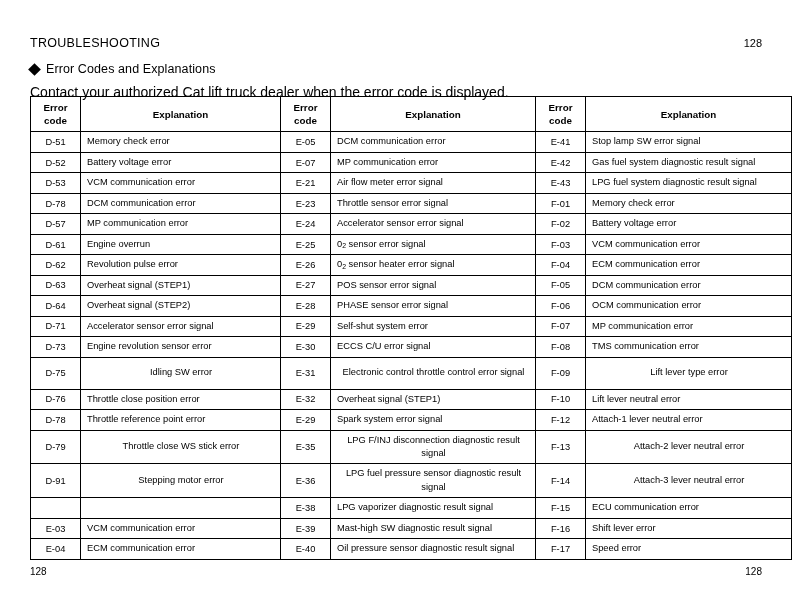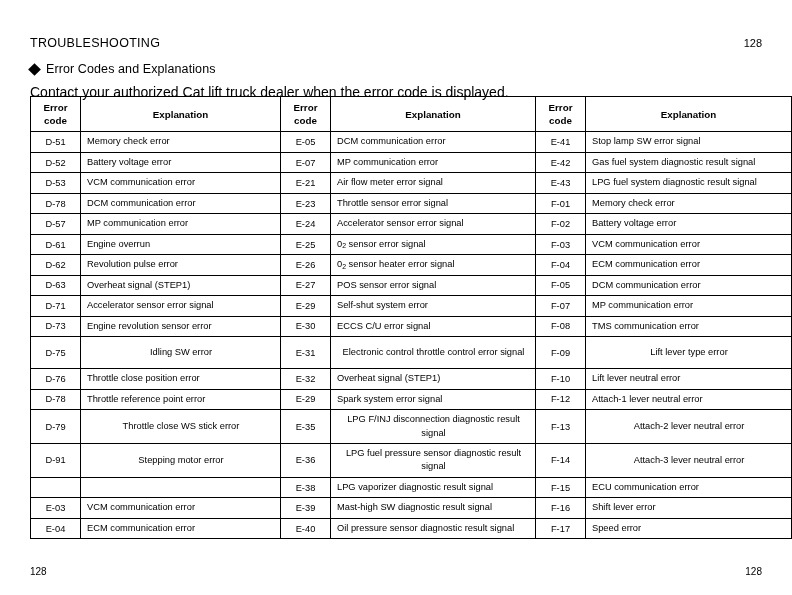--- a/index.html
+++ b/index.html
@@ -234,20 +234,28 @@
         </tr>
         <tr class="row-normal">
           <td class="code-cell">D-63</td>
           <td class="expl-cell">Overheat signal (STEP1)</td>
           <td class="code-cell">E-27</td>
           <td class="expl-cell">POS sensor error signal</td>
           <td class="code-cell">F-05</td>
           <td class="expl-cell">DCM communication error</td>
         </tr>
         <tr class="row-normal">
+          <td class="code-cell">D-64</td>
+          <td class="expl-cell">Overheat signal (STEP2)</td>
+          <td class="code-cell">E-28</td>
+          <td class="expl-cell">PHASE sensor error signal</td>
+          <td class="code-cell">F-06</td>
+          <td class="expl-cell">OCM communication error</td>
+        </tr>
+        <tr class="row-normal">
           <td class="code-cell">D-71</td>
           <td class="expl-cell">Accelerator sensor error signal</td>
           <td class="code-cell">E-29</td>
           <td class="expl-cell">Self-shut system error</td>
           <td class="code-cell">F-07</td>
           <td class="expl-cell">MP communication error</td>
         </tr>
         <tr class="row-normal">
           <td class="code-cell">D-73</td>
           <td class="expl-cell">Engine revolution sensor error</td>

